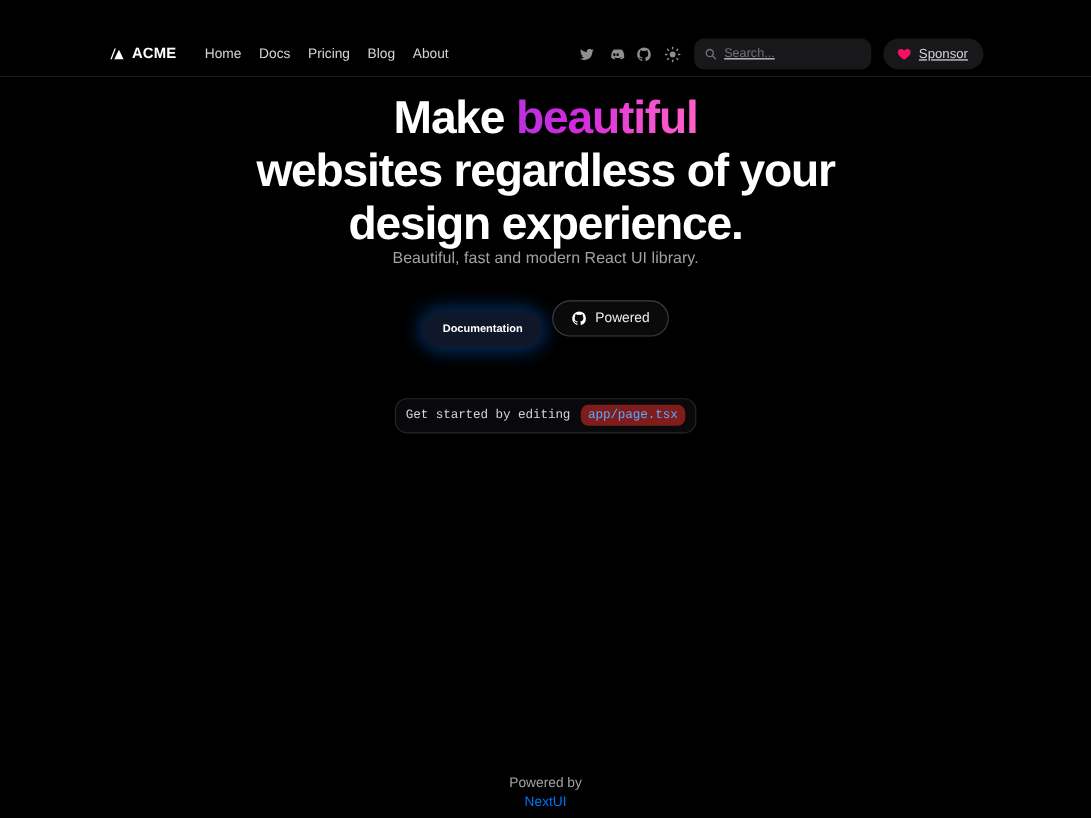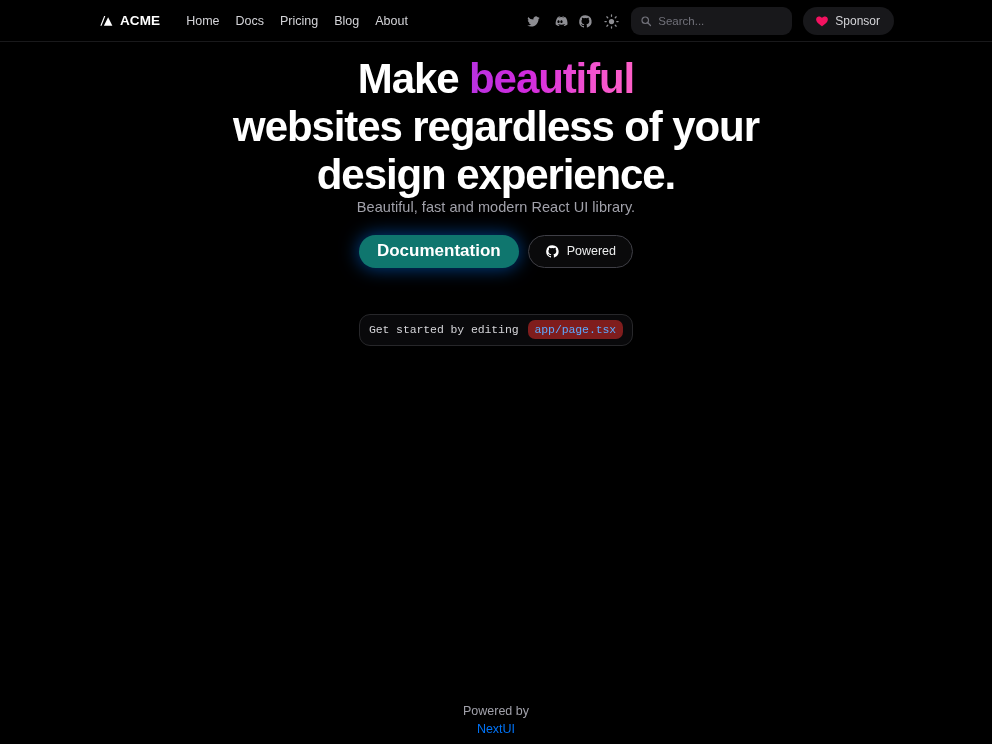--- a/index.html
+++ b/index.html
@@ -20,20 +20,21 @@
   
   .navbar {
     height: 42px;
     width: 992px;
     display: flex;
     align-items: center;
     background: #000000;
     border-bottom: 1px solid #19191B;
     padding: 0 98px 0 98px;
     position: relative;
+    margin-top: 28px;
   }
 
   .nav-left {
     display: flex;
     align-items: center;
     gap: 26px;
   }
 
   .brand {
     display: flex;
@@ -69,20 +70,21 @@
   }
 
   .nav-right {
     display: flex;
     align-items: center;
     gap: 11px;
     position: absolute;
     right: 98px;
     top: 0;
     height: 42px;
+    text-decoration: underline;
   }
 
   .social-row {
     display: flex;
     align-items: center;
     gap: 9px;
   }
 
   .icon-btn {
     width: 17px;
@@ -187,31 +189,32 @@
     margin-top: 20px;
     display: flex;
     align-items: center;
     gap: 9px;
   }
 
   .btn-primary {
     height: 33px;
     padding: 0 18px;
     border-radius: 17px;
-    background: #0f766e;
+    background: #0f172a;
     color: #FFFFFF;
-    font-size: 17px;
+    font-size: 10px;
     font-weight: 600;
     border: none;
     cursor: pointer;
     display: flex;
     align-items: center;
     justify-content: center;
     box-shadow: 0 0 18px 1px rgba(0,111,238,0.55);
     font-family: "Liberation Sans", sans-serif;
+    margin-top: 20px;
   }
 
   .btn-bordered {
     height: 33px;
     padding: 0 16px;
     border-radius: 17px;
     background: #0A0A0B;
     border: 1px solid #3F3F46;
     color: #ECEDEE;
     font-size: 12.5px;

